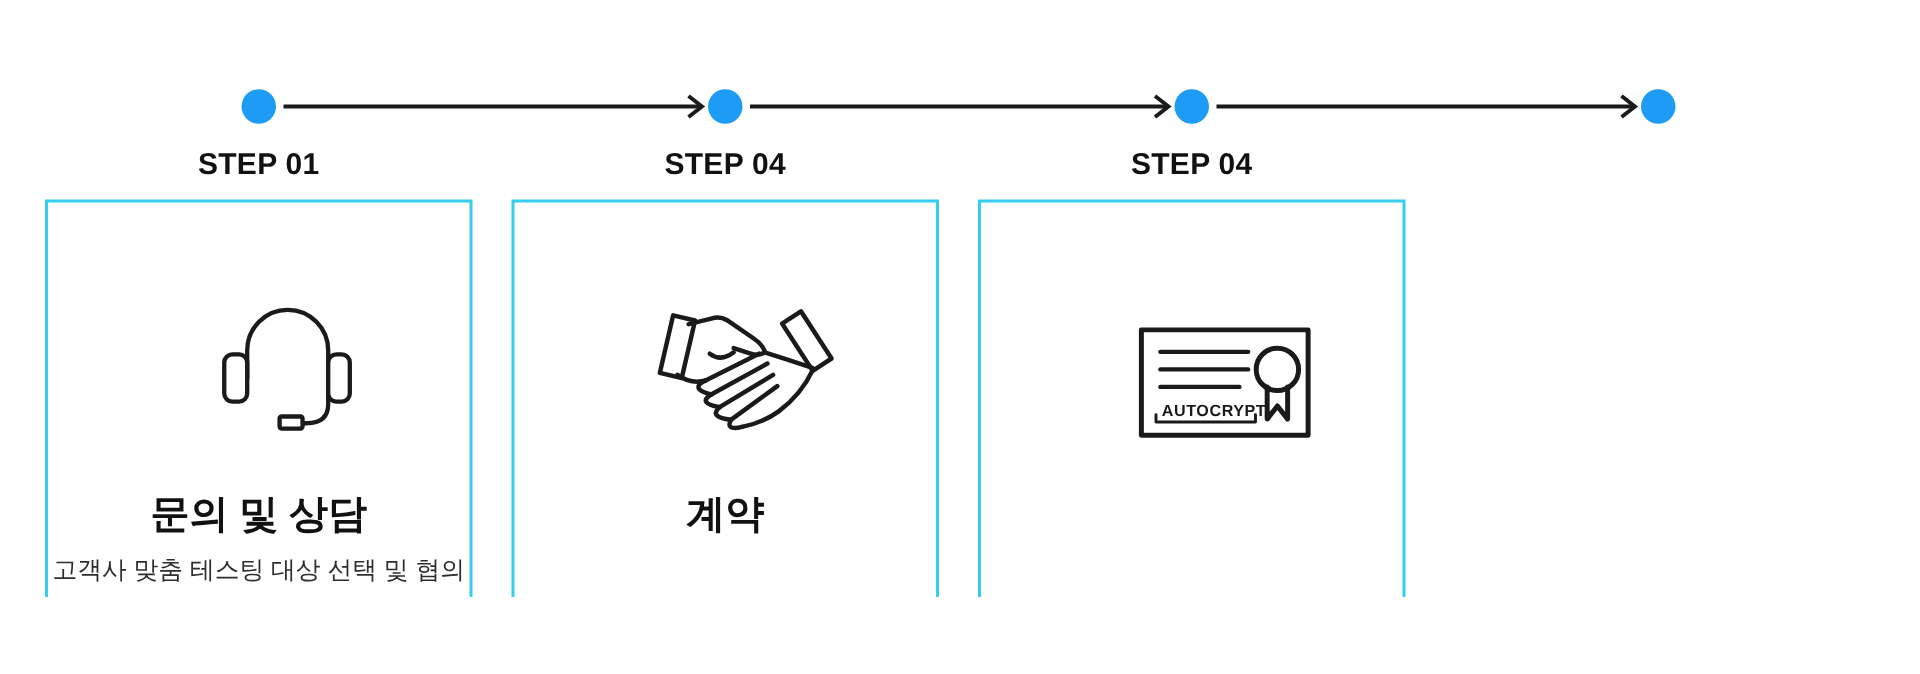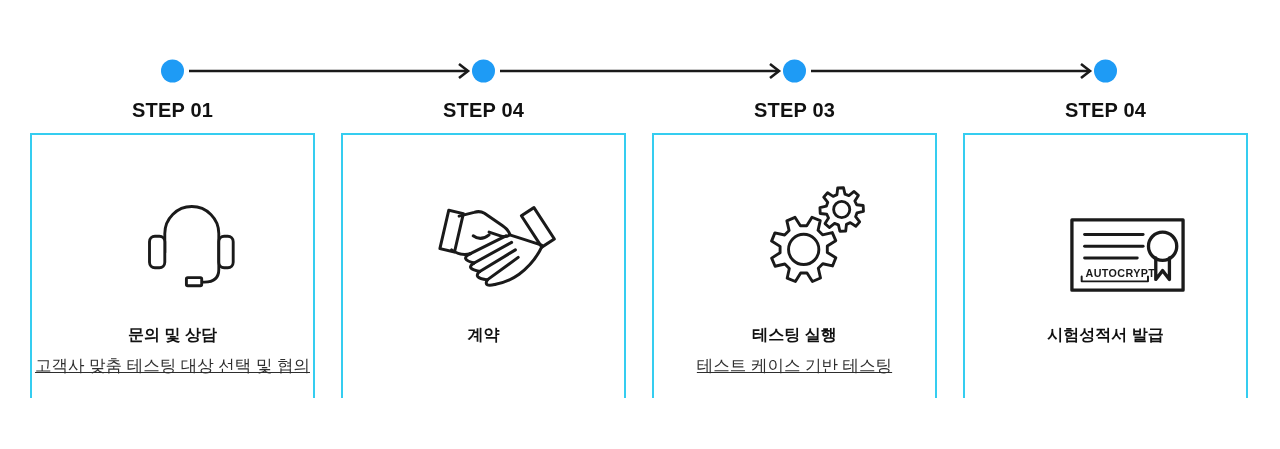--- a/index.html
+++ b/index.html
@@ -27,26 +27,26 @@
     border:2px solid var(--card-border);
     display:flex;flex-direction:column;align-items:center;
   }
   .icon-wrap{
     height:160px;width:100%;
     display:flex;align-items:flex-end;justify-content:center;padding-left:44px;
   }
   .icon-wrap svg{display:block;}
   .ic{stroke:#1a1a1a;fill:none;stroke-linecap:round;stroke-linejoin:round;}
   .card-title{
-    margin-top:30px;font-size:16px;font-weight:700;color:#111;
+    margin-top:30px;font-size:26px;font-weight:700;color:#111;
     text-align:center;white-space:nowrap;
   }
   .card-desc{
     margin-top:9px;font-size:16.5px;color:#2e2e2e;
-    text-align:center;white-space:nowrap;text-decoration:underline;
+    text-align:center;white-space:nowrap;
   }
   .cert-text{
     font-family:"Liberation Sans",sans-serif;font-weight:700;
     font-size:11px;letter-spacing:.4px;fill:#1a1a1a;stroke:none;
   }
 </style>
 </head>
 <body>
 
 <div class="stage">
@@ -105,55 +105,35 @@
               <path d="M52,75 Q44,82 60,84"></path>
               <path d="M60,84 Q56,92 68,89"></path>
               <path d="M22,52 Q32,59 42,56"></path>
             </g>
           </svg>
         </div>
         <div class="card-title">계약</div>
       </div>
     </div>
 
-    <div class="step-col">
-      <div class="step-label">STEP 03</div>
-      <div class="card">
-        <div class="icon-wrap">
-          <svg width="114" height="114" viewBox="0 0 120 120">
-            <g class="ic" transform="translate(8,34) scale(0.76)" stroke-width="4">
-              <polygon points="82.7,45.4 82.7,54.2 94.5,61.5 89.9,72.9 76.4,69.9 70.2,76.1 73.3,89.6 62.1,94.4 54.6,82.7 45.8,82.7 38.5,94.5 27.1,89.9 30.1,76.4 23.9,70.2 10.4,73.3 5.6,62.1 17.3,54.6 17.3,45.8 5.5,38.5 10.1,27.1 23.6,30.1 29.8,23.9 26.7,10.4 37.9,5.6 45.4,17.3 54.2,17.3 61.5,5.5 72.9,10.1 69.9,23.6 76.1,29.8 89.6,26.7 94.4,37.9" fill="#fff"></polygon>
-              <circle cx="50" cy="50" r="21" fill="#fff"></circle>
-            </g>
-            <g class="ic" transform="translate(61,5) scale(0.5)" stroke-width="6">
-              <polygon points="82.3,56.9 79.3,65.1 87.9,76.1 79.7,85.1 68.0,77.7 60.0,81.4 58.4,95.2 46.2,95.8 43.1,82.3 34.9,79.3 23.9,87.9 14.9,79.7 22.3,68.0 18.6,60.0 4.8,58.4 4.2,46.2 17.7,43.1 20.7,34.9 12.1,23.9 20.3,14.9 32.0,22.3 40.0,18.6 41.6,4.8 53.8,4.2 56.9,17.7 65.1,20.7 76.1,12.1 85.1,20.3 77.7,32.0 81.4,40.0 95.2,41.6 95.8,53.8" fill="#fff"></polygon>
-              <circle cx="50" cy="50" r="17" fill="#fff"></circle>
-            </g>
-          </svg>
-        </div>
-        <div class="card-title">테스팅 실행</div>
-        <div class="card-desc">테스트 케이스 기반 테스팅</div>
-      </div>
-    </div>
 
     <div class="step-col">
       <div class="step-label">STEP 04</div>
       <div class="card">
         <div class="icon-wrap">
           <svg width="117" height="78" viewBox="0 0 120 80">
             <g class="ic" stroke-width="3.4">
               <rect x="3" y="3" width="114" height="72" fill="#fff"></rect>
               <line x1="16" y1="18" x2="76" y2="18" stroke-width="3"></line>
               <line x1="16" y1="30" x2="76" y2="30" stroke-width="3"></line>
               <line x1="16" y1="42" x2="70" y2="42" stroke-width="3"></line>
               <path d="M13,61 L13,66 L81,66 L81,61" stroke-width="2"></path>
               <circle cx="96" cy="30" r="14.5"></circle>
               <path d="M89,42 L89,64 L96,55 L103,64 L103,42"></path>
             </g>
             <text class="cert-text" x="17" y="62">AUTOCRYPT</text>
           </svg>
         </div>
-        <div class="card-title">시험성적서 발급</div>
       </div>
     </div>
 
   </div>
 </div>
 
 </body></html>

